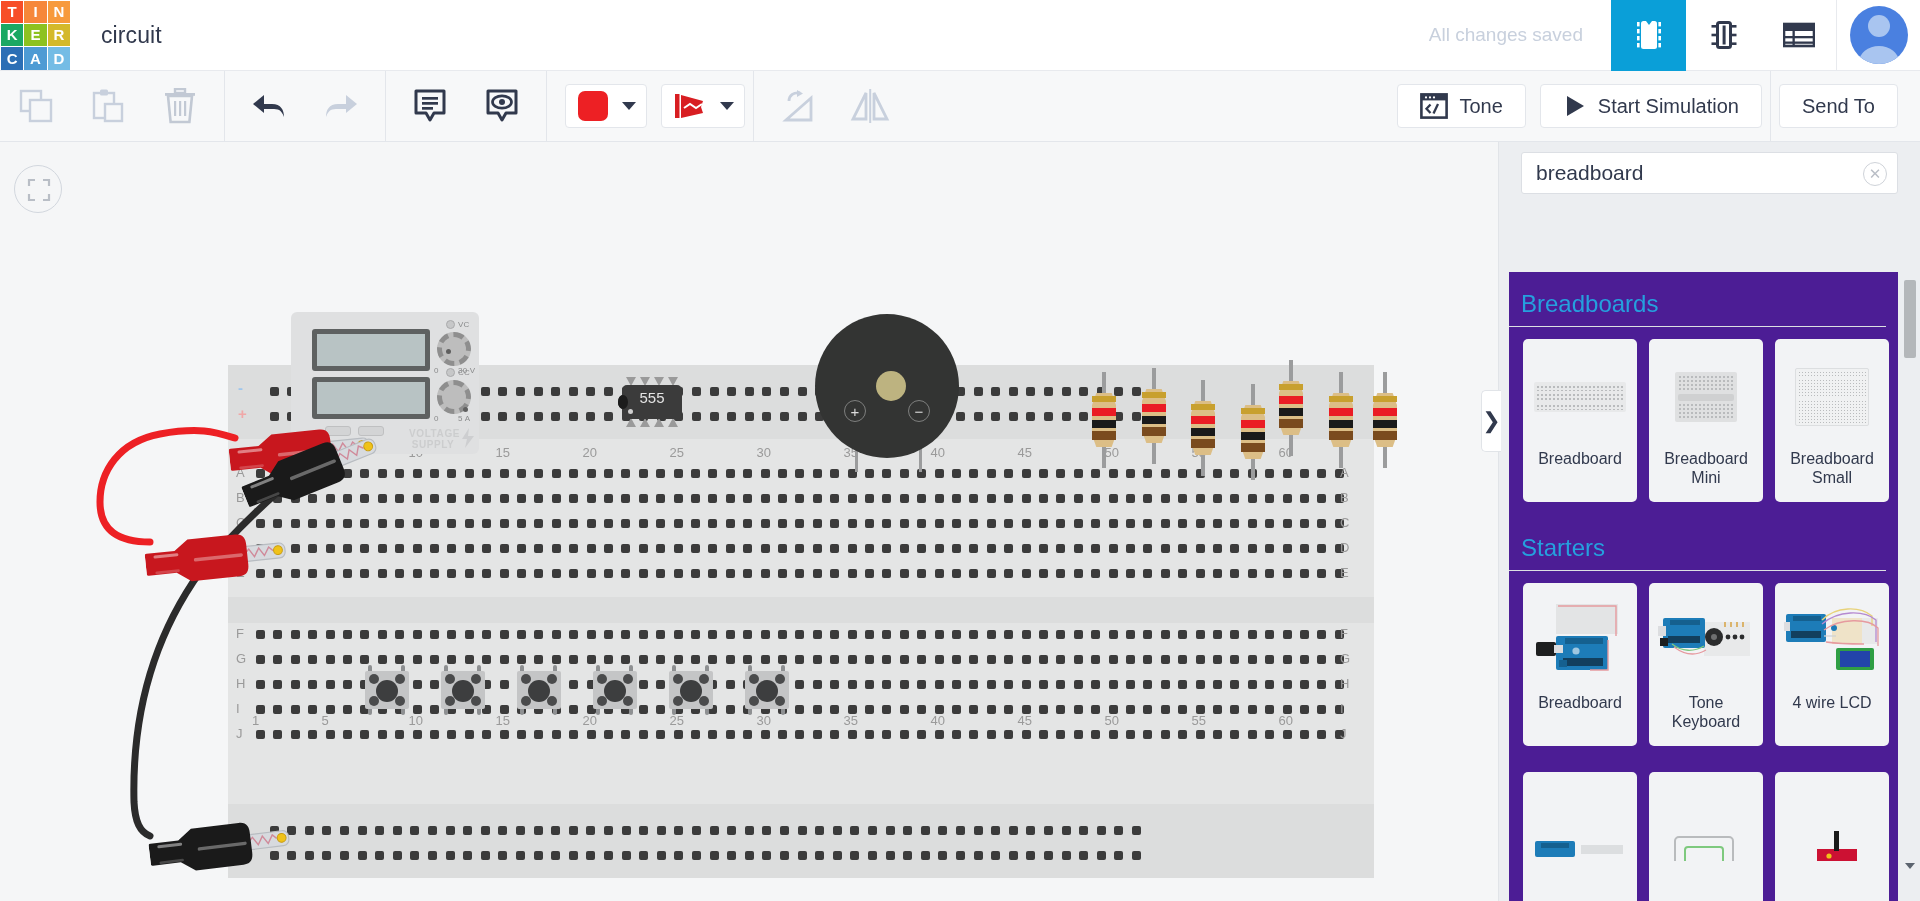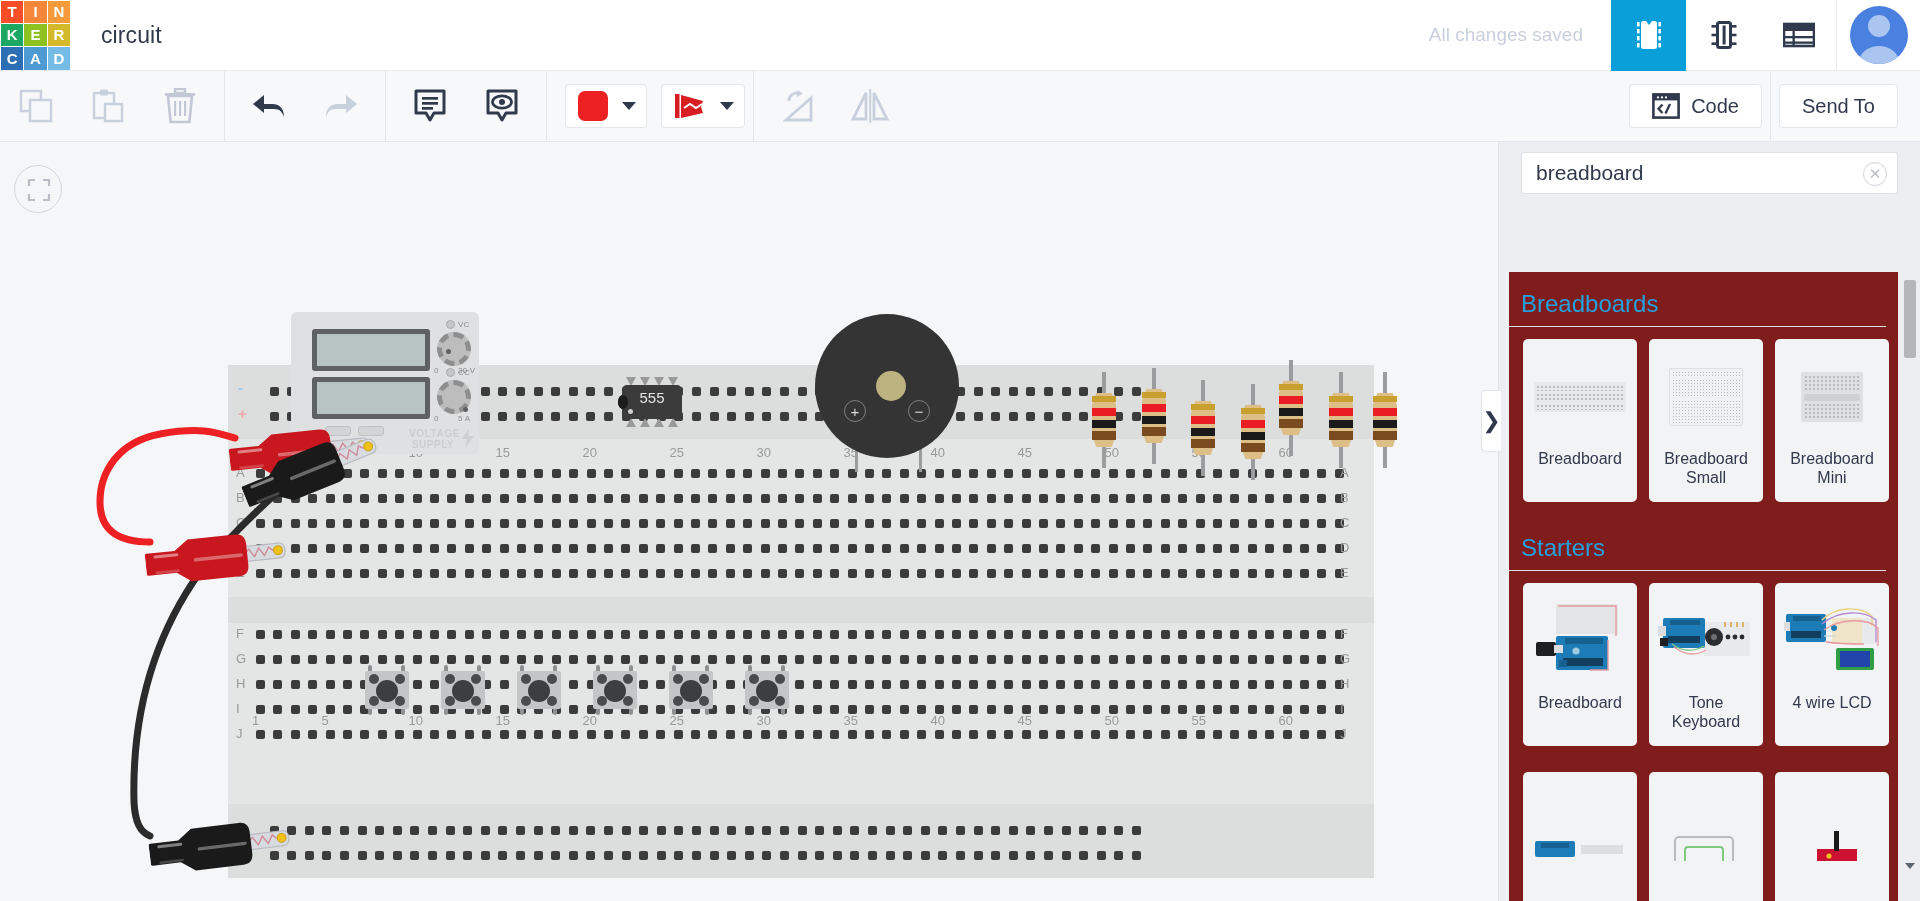--- a/index.html
+++ b/index.html
@@ -175,21 +175,21 @@
 
   #search-wrap { height: 62px; display: flex; align-items: center; padding: 0 22px; }
   #search-box { position: relative; width: 100%; height: 42px; background: #fff; border: 1px solid #dcdfe4; border-radius: 3px; }
   #search-input {
     width: 100%; height: 100%; border: 0; outline: 0; background: transparent;
     padding: 0 44px 0 14px; font-size: 21px; color: #31394d; font-family: "Liberation Sans", sans-serif;
   }
   #clear-btn { position: absolute; right: 10px; top: 9px; width: 24px; height: 24px; border-radius: 50%;
     border: 1.5px solid #cfd3d9; color: #b9bec6; font-size: 15px; display: flex; align-items: center; justify-content: center; cursor: pointer; }
 
-  #sb-scroll { position: absolute; left: 10px; right: 22px; top: 130px; bottom: 0; background: #7f1d1d; overflow: hidden; }
+  #sb-scroll { position: absolute; left: 10px; right: 22px; top: 130px; bottom: 0; background: #4c1d95; overflow: hidden; }
   .sec-title { font-size: 24px; color: #25a0de; padding: 18px 0 8px 12px; border-bottom: 1px solid #dcdfe3; margin: 0 12px 0 0; }
   .grid { display: flex; gap: 12px; padding: 12px 0 14px 14px; }
   .card {
     width: 114px; height: 163px; background: #f2f3f5; border-radius: 5px;
     display: flex; flex-direction: column; align-items: center; cursor: pointer;
     padding-top: 10px;
   }
   .card .thumb { width: 100px; height: 96px; display: flex; align-items: center; justify-content: center; }
   .card .cap { font-size: 16px; color: #31394d; text-align: center; line-height: 1.2; padding: 4px 4px 0; }
   #sb-vscroll { position: absolute; right: 4px; top: 130px; width: 12px; bottom: 0; }
@@ -363,21 +363,27 @@
         <rect x="1.4" y="1.4" width="25.2" height="23.2" fill="none" stroke="#31394d" stroke-width="2.6"></rect>
         <rect x="1.4" y="1.4" width="25.2" height="6" fill="#31394d"></rect>
         <g fill="#fff">
             <circle cx="6" cy="4.4" r="1.1"></circle>
             <circle cx="10" cy="4.4" r="1.1"></circle>
             <circle cx="14" cy="4.4" r="1.1"></circle>
           </g>
         <path d="M10.5 11.5 L6.5 15.8 L10.5 20" fill="none" stroke="#31394d" stroke-width="2.3"></path>
         <path d="M18 11 L13.5 20.5" fill="none" stroke="#31394d" stroke-width="2.3"></path>
       </svg>
-      <span>Code</span>
+      <span>Tone</span>
+    </div>
+    <div class="pill">
+      <svg width="24" height="26" viewBox="0 0 24 26">
+        <path d="M4 3 L21 13 L4 23 Z" fill="#31394d"></path>
+      </svg>
+      <span>Start Simulation</span>
     </div>
     <div class="tb-sep"></div>
     <div class="pill">
       <span>Send To</span>
     </div>
   </div>
 </div>
 
 <div id="canvas">
 
@@ -1541,38 +1547,38 @@
               <div class="mbb" style="width:92px;height:30px;background:#e8e9ea">
                 <div class="dots" style="left:2px;top:3px;right:2px;height:6px;background-size:4px 4px"></div>
                 <div class="dots" style="left:2px;top:11px;right:2px;height:9px;background-size:4px 4px"></div>
                 <div class="dots" style="left:2px;top:22px;right:2px;height:6px;background-size:4px 4px"></div>
               </div>
             </div>
             <div class="cap">Breadboard</div>
           </div>
           <div class="card">
             <div class="thumb">
+              <div class="mbb" style="width:62px;height:50px;background:#dfe0e1">
+                <div class="dots" style="left:3px;top:3px;right:3px;height:17px;background-size:4px 4px"></div>
+                <div style="position:absolute;left:3px;top:22px;right:3px;height:7px;background:#cfd0d1;border-radius:2px"></div>
+                <div class="dots" style="left:3px;top:31px;right:3px;height:16px;background-size:4px 4px"></div>
+              </div>
+            </div>
+            <div class="cap">Breadboard Mini</div>
+          </div>
+          <div class="card">
+            <div class="thumb">
               <div class="mbb" style="width:74px;height:58px;background:#f0f1f2;border:1px solid #dcdee0">
                 <div class="dots" style="left:2px;top:2px;right:2px;height:5px;background-size:3px 3px"></div>
                 <div class="dots" style="left:2px;top:10px;right:2px;height:17px;background-size:3px 3px"></div>
                 <div class="dots" style="left:2px;top:31px;right:2px;height:17px;background-size:3px 3px"></div>
                 <div class="dots" style="left:2px;bottom:2px;right:2px;height:5px;background-size:3px 3px"></div>
               </div>
             </div>
             <div class="cap">Breadboard Small</div>
-          </div>
-          <div class="card">
-            <div class="thumb">
-              <div class="mbb" style="width:62px;height:50px;background:#dfe0e1">
-                <div class="dots" style="left:3px;top:3px;right:3px;height:17px;background-size:4px 4px"></div>
-                <div style="position:absolute;left:3px;top:22px;right:3px;height:7px;background:#cfd0d1;border-radius:2px"></div>
-                <div class="dots" style="left:3px;top:31px;right:3px;height:16px;background-size:4px 4px"></div>
-              </div>
-            </div>
-            <div class="cap">Breadboard Mini</div>
           </div>
         </div>
         <div class="sec-title">Starters</div>
         <div class="grid">
           <div class="card">
             <div class="thumb">
               <svg width="96" height="82" viewBox="0 0 96 82">
                 <rect x="24" y="4" width="62" height="30" fill="#e3e4e5"></rect>
                 <path d="M26 6 h58 v30" fill="none" stroke="#e69a9f" stroke-width="1.4"></path>
                 <rect x="24" y="36" width="52" height="34" rx="2" fill="#1d7cb8"></rect>

